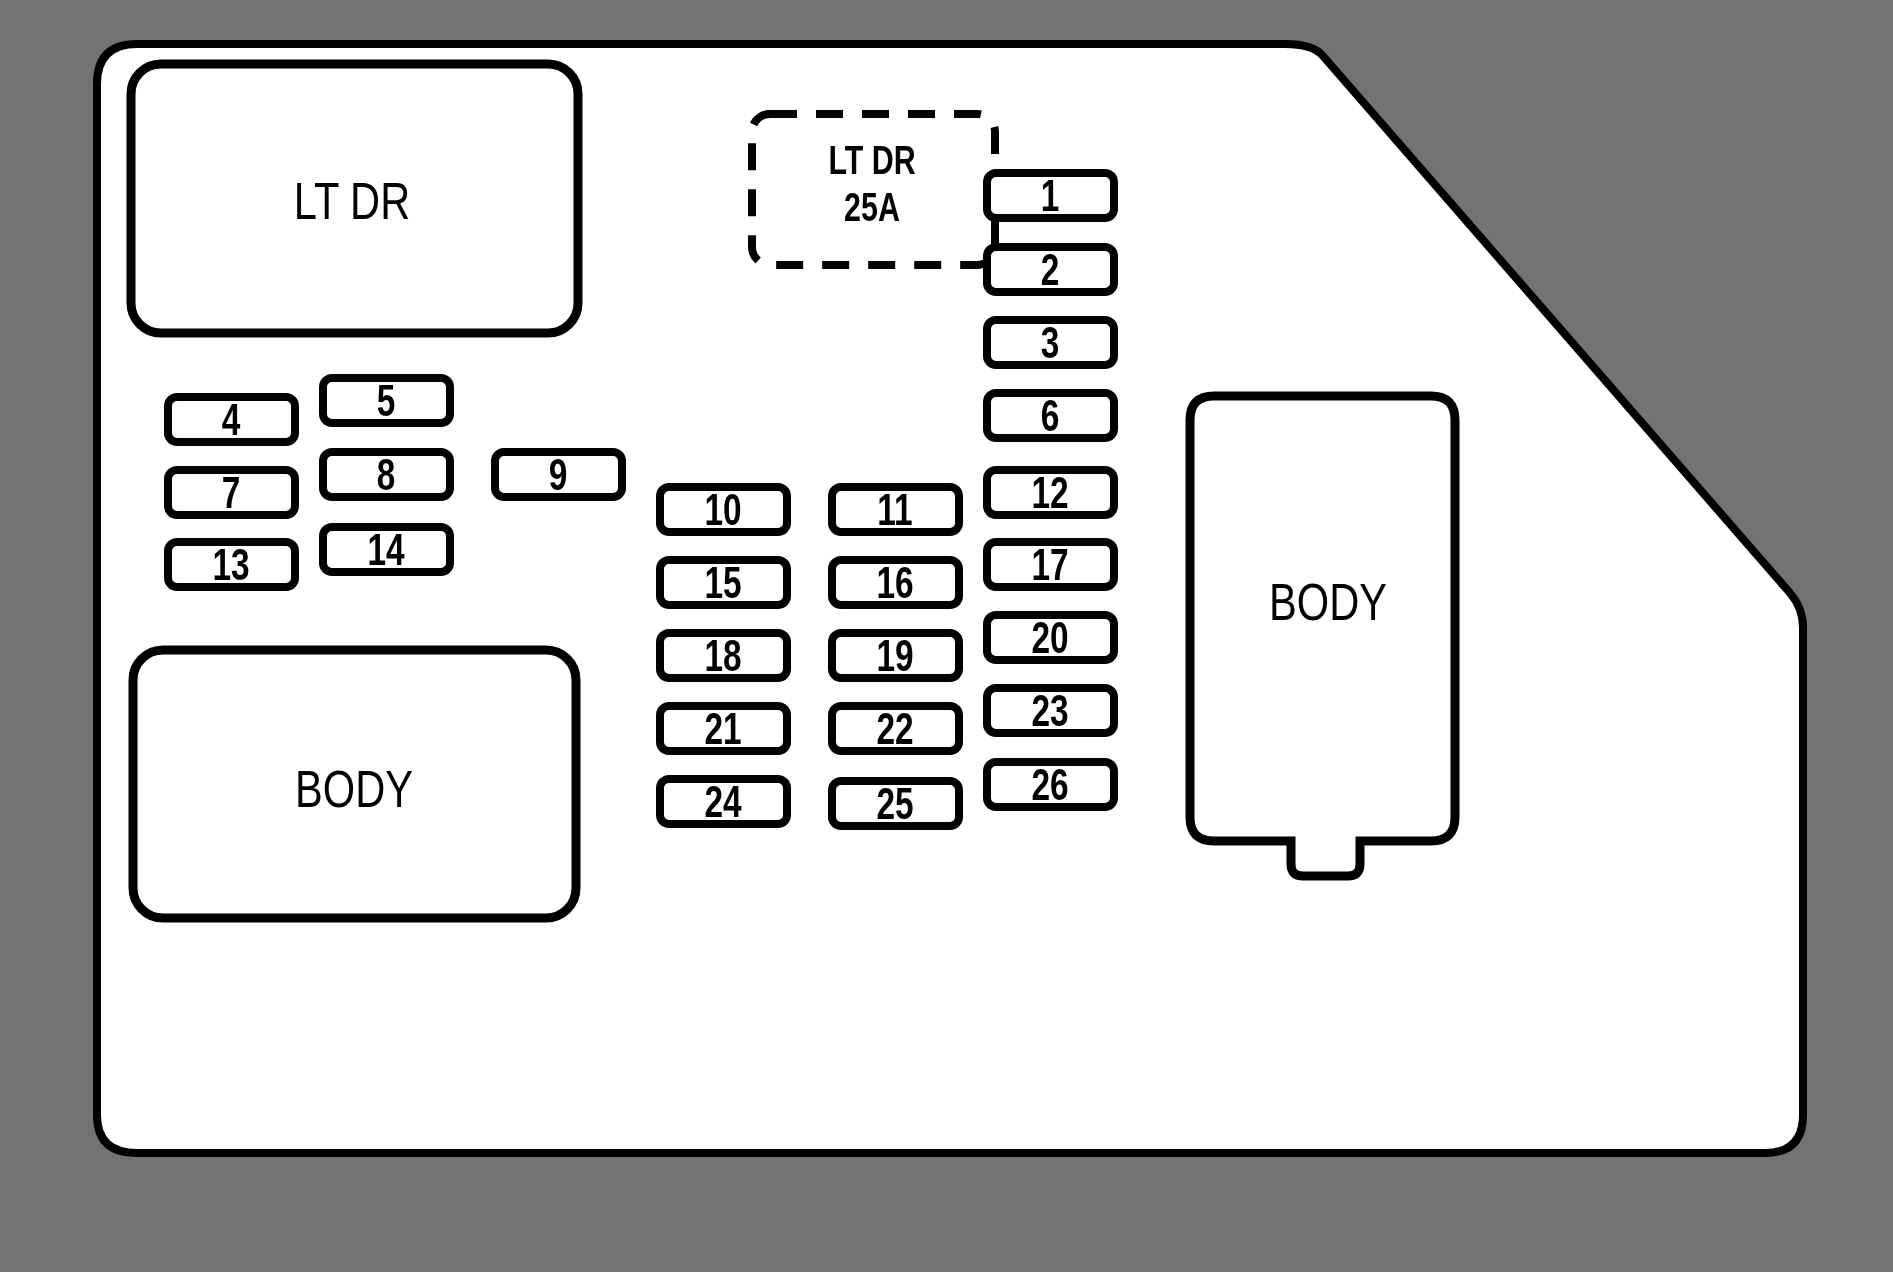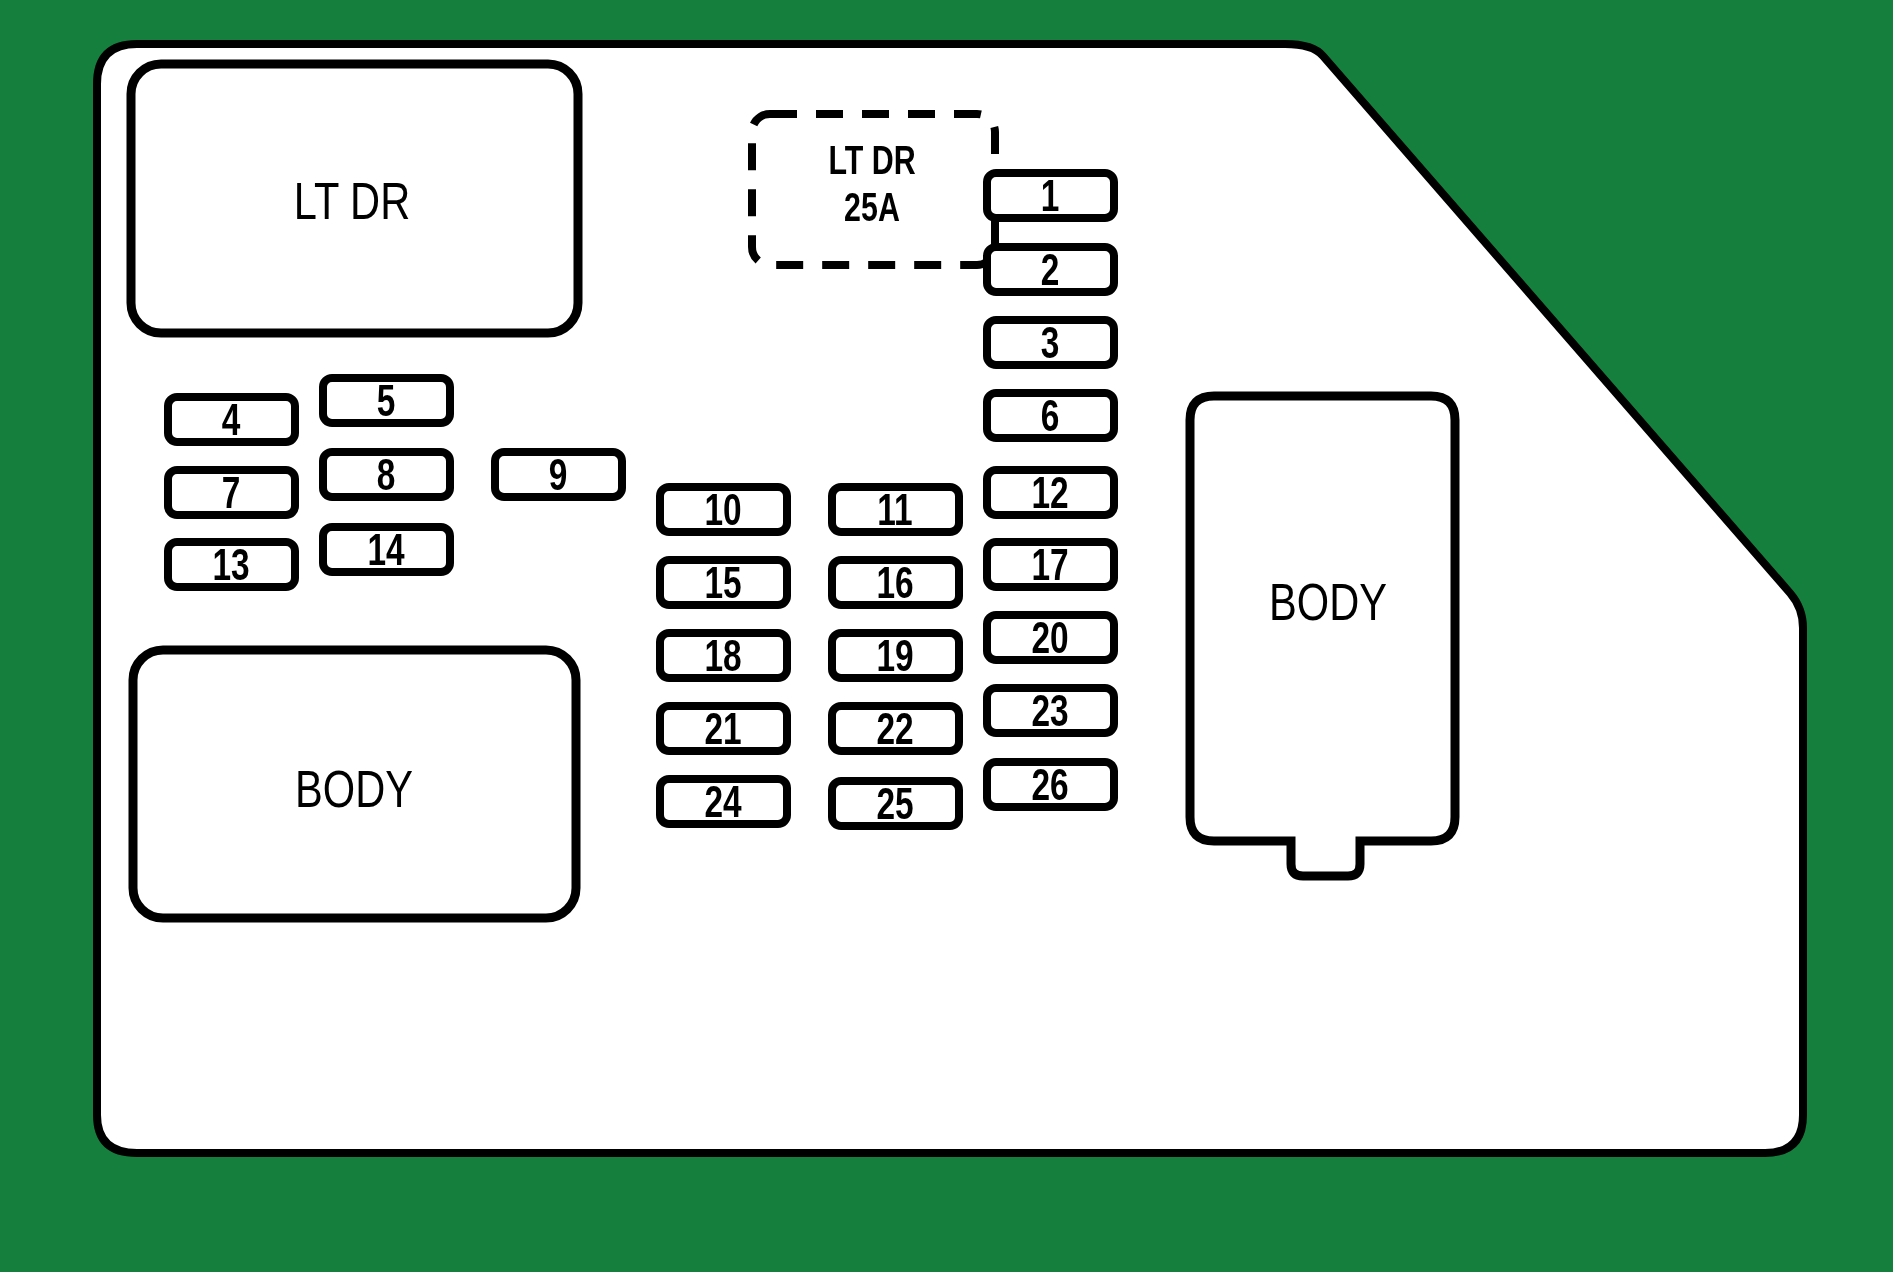--- a/index.html
+++ b/index.html
@@ -3,21 +3,21 @@
 <meta charset="utf-8">
 <style>
   html, body {
     margin: 0;
     padding: 0;
     background: #ffffff;
   }
   .page {
     width: 1893px;
     height: 1272px;
-    background: #15803d;
+    background: #737373;
     position: relative;
     overflow: hidden;
   }
   svg { display: block; }
   .shape {
     fill: #ffffff;
     stroke: #000000;
     stroke-width: 8;
   }
   .shape-thick { stroke-width: 9; }

